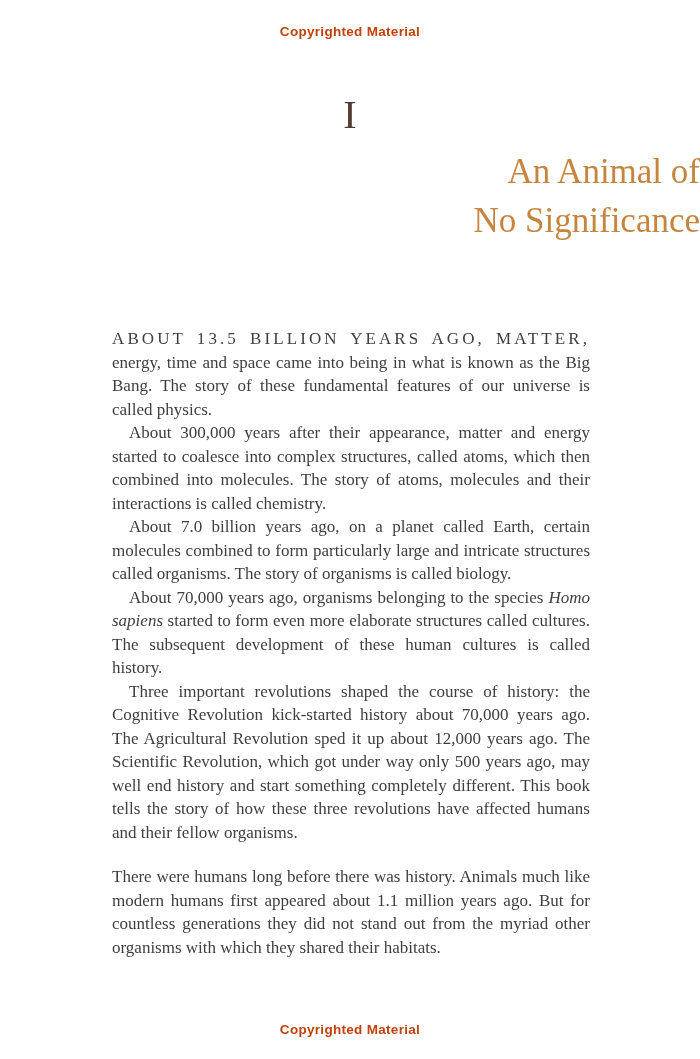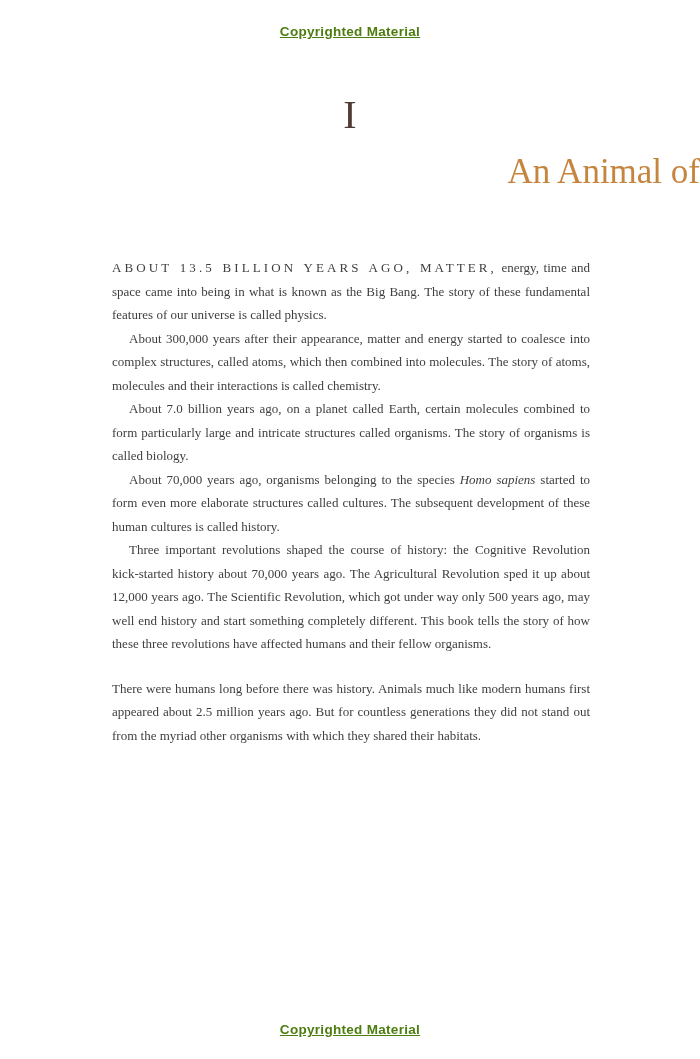--- a/index.html
+++ b/index.html
@@ -13,22 +13,21 @@
     overflow: hidden;
     font-family: "Liberation Serif", serif;
   }
   .notice {
     width: 100%;
     text-align: center;
     font-family: "Liberation Sans", sans-serif;
     font-weight: bold;
     font-size: 13.5px;
     letter-spacing: 0.3px;
-    color: #4d7c0f;
-    text-decoration: underline;
+    color: #c2410c;
   }
   .notice.top { padding-top: 24px; }
   .notice.bottom {
     position: absolute;
     left: 0;
     bottom: 22px;
   }
   .chapter-number {
     margin-top: 56px;
     text-align: center;
@@ -40,23 +39,23 @@
   .chapter-title {
     margin-top: 12px;
     text-align: right;
     font-weight: normal;
     font-size: 35px;
     line-height: 49px;
     color: #c6853f;
   }
   .body-text {
     margin-left: 112px;
-    margin-top: 60px;
+    margin-top: 82px;
     width: 478px;
-    font-size: 13px;
+    font-size: 17px;
     line-height: 23.5px;
     color: #3e3e3e;
   }
   .para {
     text-align: justify;
     margin: 0;
   }
   .para.indent { text-indent: 17px; }
   .para.section-break { margin-top: 21px; }
   .run-caps { letter-spacing: 3.1px; }
@@ -67,26 +66,27 @@
 <body>
 
 <div class="page">
 
   <div class="notice top">Copyrighted Material</div>
 
   <div class="chapter-number">I</div>
 
   <h1 class="chapter-title">
     <span>An Animal of</span><br>
+    <span>No Significance</span>
   </h1>
 
   <div class="body-text">
       <p class="para"><span class="run-caps">ABOUT 13.5 BILLION YEARS AGO, MATTER,</span><span class="run-normal"> energy, time and space came into being in what is known as the Big Bang. The story of these fundamental features of our universe is called physics.</span></p>
       <p class="para indent"><span class="run-normal">About 300,000 years after their appearance, matter and energy started to coalesce into complex structures, called atoms, which then combined into molecules. The story of atoms, molecules and their interactions is called chemistry.</span></p>
       <p class="para indent"><span class="run-normal">About 7.0 billion years ago, on a planet called Earth, certain molecules combined to form particularly large and intricate structures called organisms. The story of organisms is called biology.</span></p>
       <p class="para indent"><span class="run-normal">About 70,000 years ago, organisms belonging to the species </span><span class="run-italic">Homo sapiens</span><span class="run-normal"> started to form even more elaborate structures called cultures. The subsequent development of these human cultures is called history.</span></p>
       <p class="para indent"><span class="run-normal">Three important revolutions shaped the course of history: the Cognitive Revolution kick-started history about 70,000 years ago. The Agricultural Revolution sped it up about 12,000 years ago. The Scientific Revolution, which got under way only 500 years ago, may well end history and start something completely different. This book tells the story of how these three revolutions have affected humans and their fellow organisms.</span></p>
-      <p class="para section-break"><span class="run-normal">There were humans long before there was history. Animals much like modern humans first appeared about 2.5 million years ago. But for countless generations they did not stand out from the myriad other organisms with which they shared their habitats.</span></p>
+      <p class="para section-break"><span class="run-normal">There were humans long before there was history. Animals much like modern humans first appeared about 1.1 million years ago. But for countless generations they did not stand out from the myriad other organisms with which they shared their habitats.</span></p>
     </div>
 
   <div class="notice bottom">Copyrighted Material</div>
 
 </div>
 
 </body></html>

